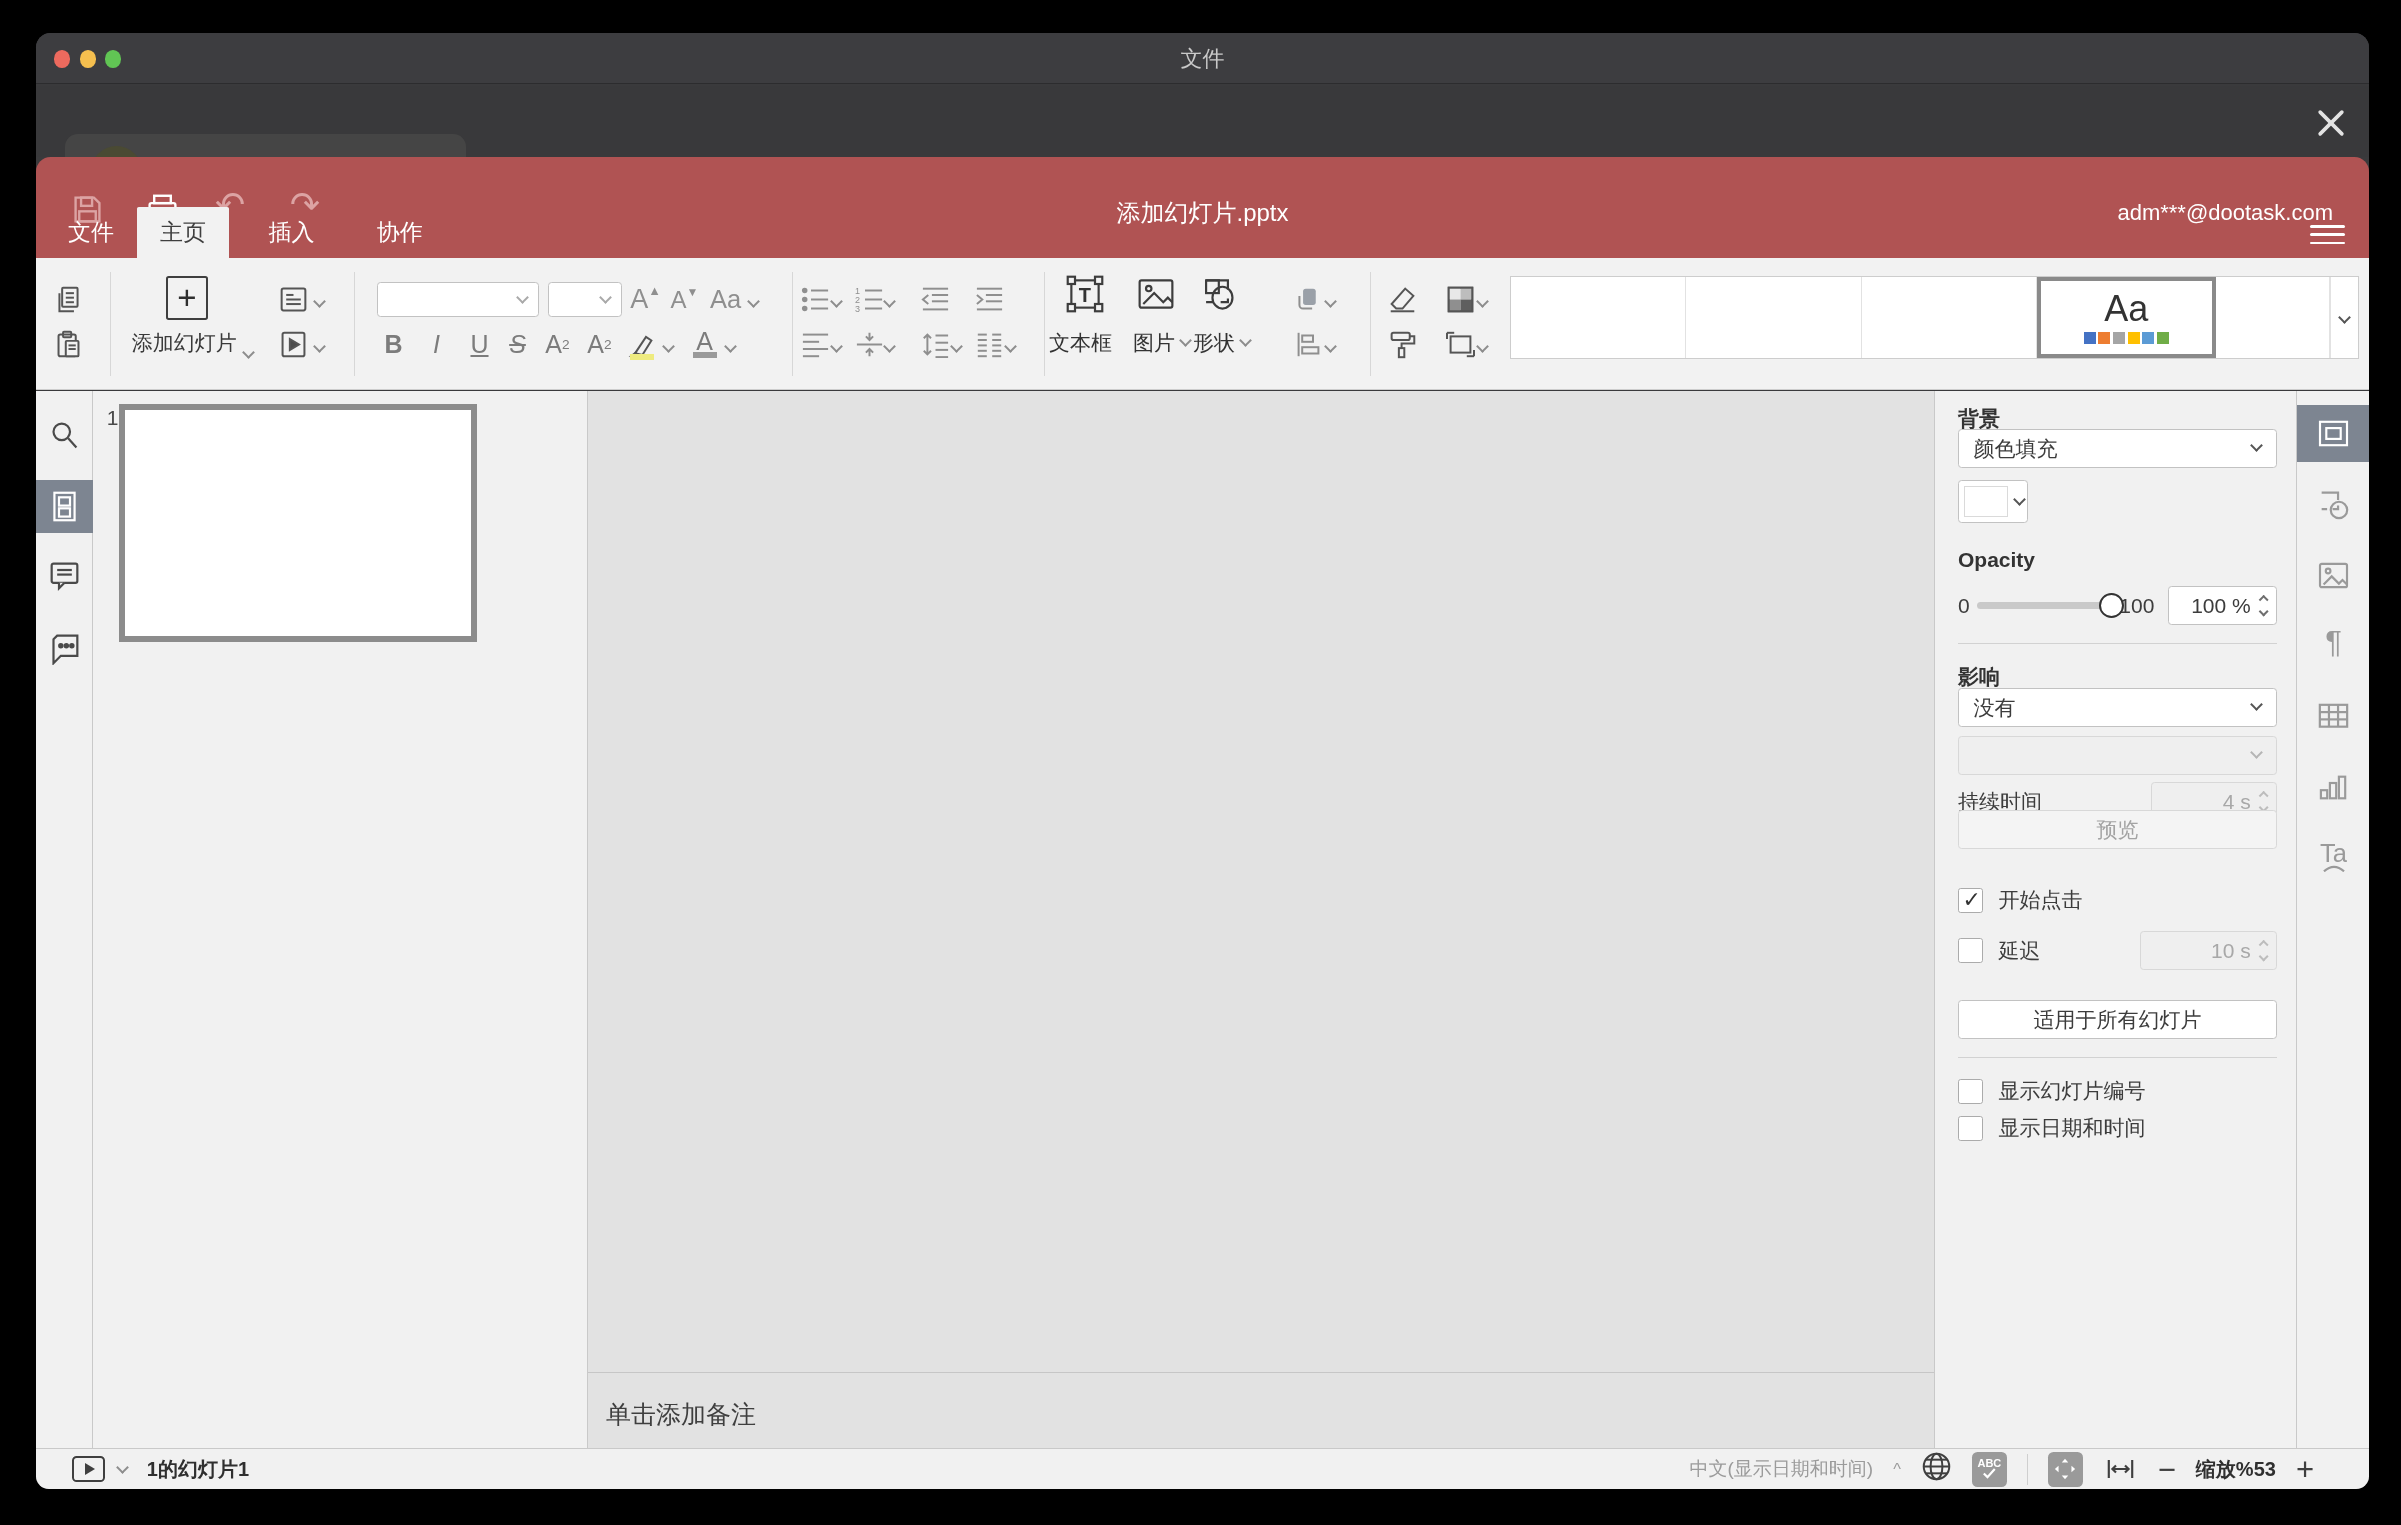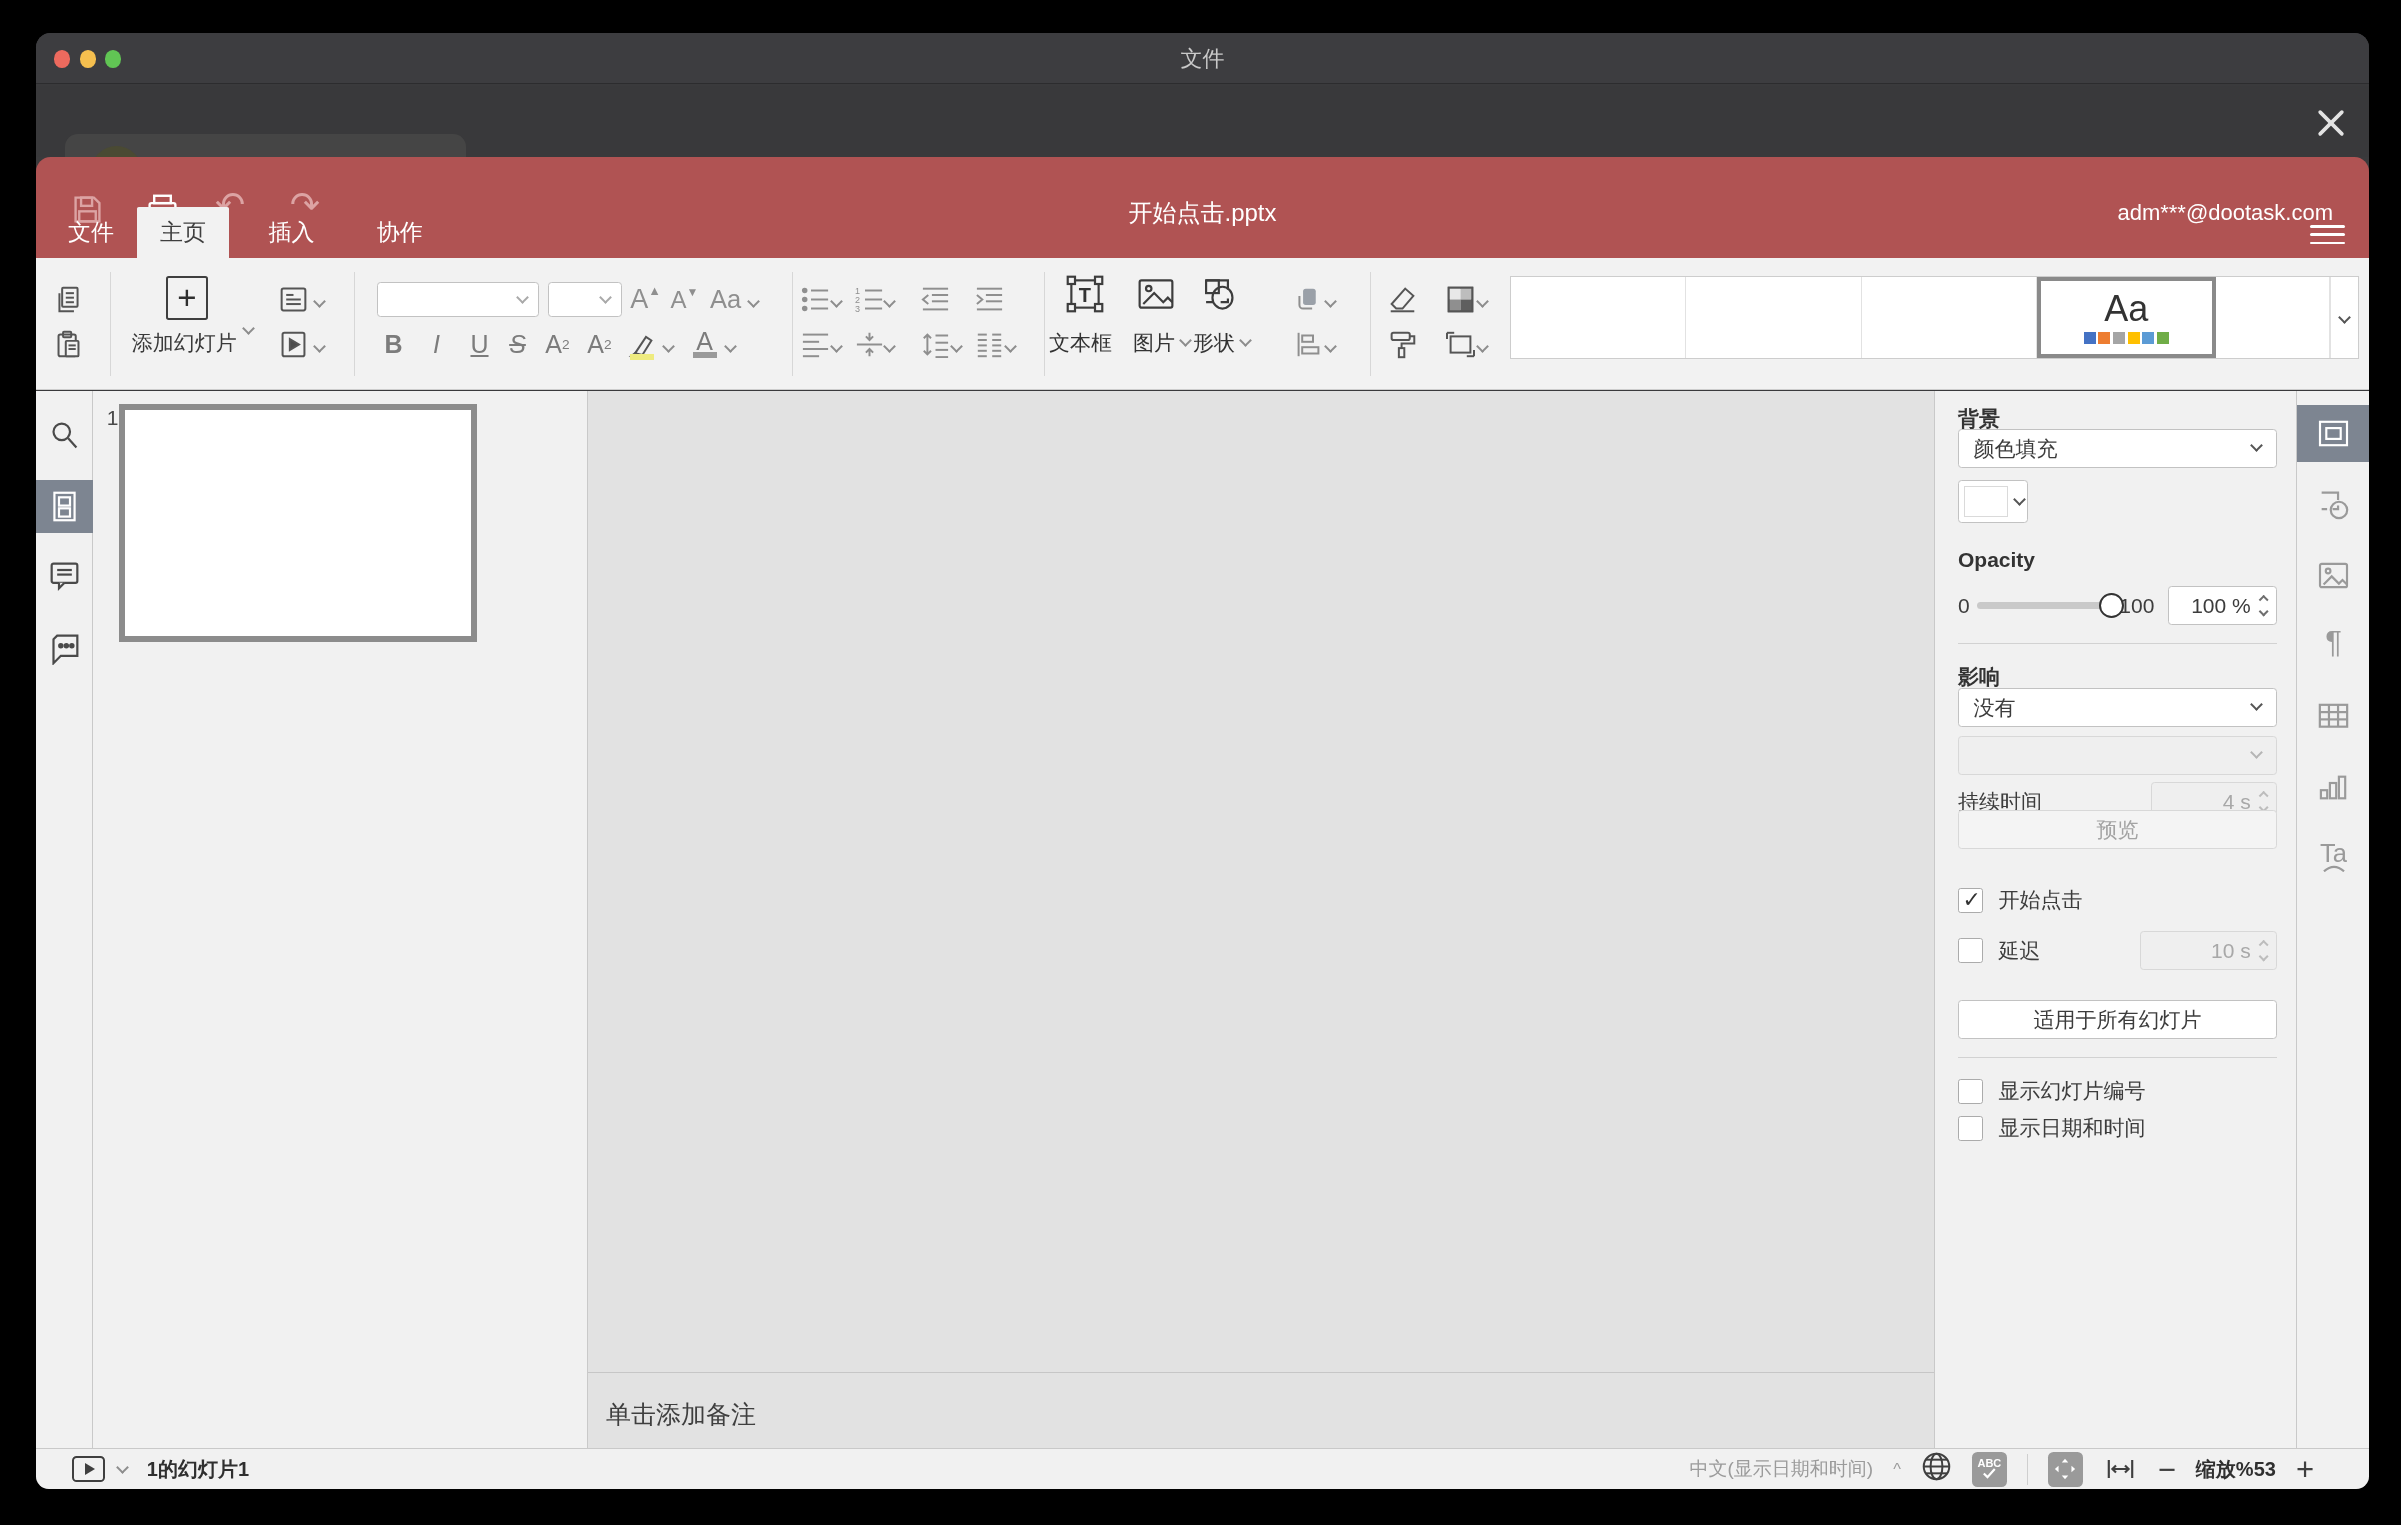--- a/index.html
+++ b/index.html
@@ -57,21 +57,21 @@
   .tbi.dis{color:var(--icon-dis)}
   .row1{top:24px}.row2{top:69px}
   .glyph{font-size:25px;color:#7c7c7c}
   .cv{width:9px;height:9px;border-right:2.2px solid #8d8d8d;border-bottom:2.2px solid #8d8d8d;
     transform:rotate(45deg);display:inline-block}
   .cvbox{position:absolute;width:14.6px;height:14.6px}
   .combo{position:absolute;height:35px;background:#fff;border:0.9px solid var(--inbd);border-radius:3.6px}
   .combo .cv{position:absolute;right:11px;top:10px;border-color:#a9a9a9}
   .addslide-box{position:absolute;left:130px;top:18px;width:42px;height:44px;border:2.4px solid #3f3f3f;
     border-radius:2.7px;display:flex;align-items:center;justify-content:center;font-size:33px;color:#2f2f2f;font-weight:400}
-  .addslide-lb{position:absolute;left:78px;top:71px;width:157px;display:flex;align-items:flex-start;justify-content:center;
+  .addslide-lb{position:absolute;left:78px;top:71px;width:157px;display:flex;align-items:flex-end;justify-content:center;
     gap:7.3px;font-size:21px;color:#3a3a3a;cursor:pointer}
   .biglabel{position:absolute;display:flex;align-items:center;gap:6.4px;font-size:21px;color:#333;cursor:pointer}
   .lbl-ico{position:absolute;top:16.4px;width:40px;height:40px;display:flex;align-items:center;justify-content:center;color:#3d3d3d}
   .lbl-ico svg{stroke:currentColor;fill:none;stroke-width:2.4}
   .penbar{position:absolute;left:5.5px;bottom:1.8px;width:24px;height:6.4px;background:#eeeb7f}
   .colbar{position:absolute;left:5.5px;bottom:1.8px;width:24px;height:6.4px;background:#9a9a9a}
 
   
   .gallery{position:absolute;left:1474px;top:18px;width:849px;height:83px;background:#fff;
     border:0.9px solid #cdcdcd;display:flex}
@@ -201,21 +201,21 @@
       <svg width="35" height="35" viewBox="0 0 38 38">
           <rect x="10" y="3" width="18" height="8"></rect>
           <rect x="5" y="11" width="28" height="14" rx="2"></rect>
           <rect x="10" y="21" width="18" height="13"></rect>
           <line x1="13" y1="26" x2="25" y2="26"></line>
           <line x1="13" y1="30" x2="25" y2="30"></line>
         </svg>
     </div>
     <div class="hd-ico dis undoredo" style="left:179px;top:31px">↶</div>
     <div class="hd-ico dis undoredo" style="left:254px;top:31px">↷</div>
-    <div class="doc-title">开始点击.pptx</div>
+    <div class="doc-title">添加幻灯片.pptx</div>
     <div class="account">adm***@dootask.com</div>
     <div class="tabs" style="left:9px">
       <div class="tab">文件</div>
       <div class="tab active">主页</div>
       <div class="tab" style="margin-left:16.4px">插入</div>
       <div class="tab" style="margin-left:16.4px">协作</div>
     </div>
     <div class="burger">
         <i></i>
         <i></i>

